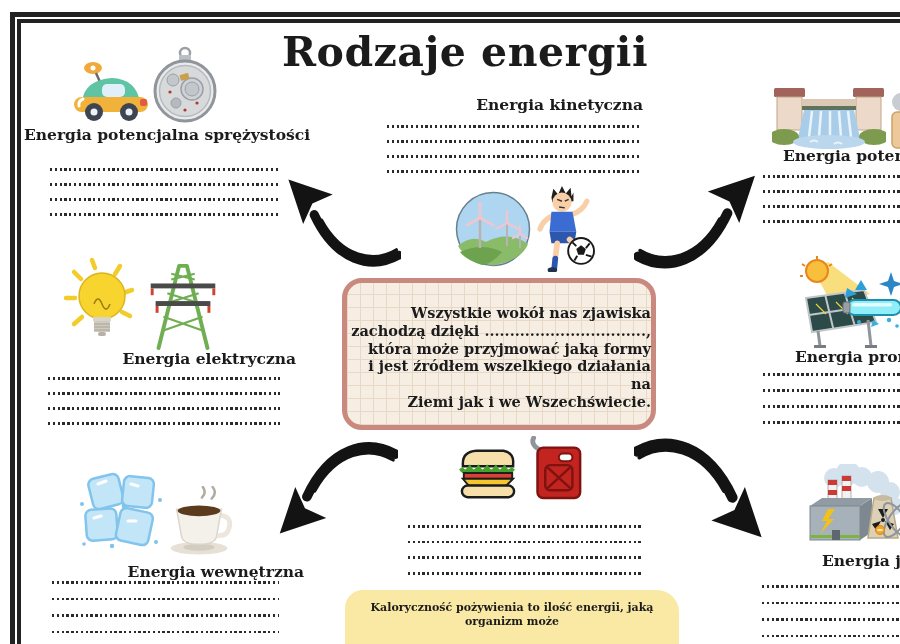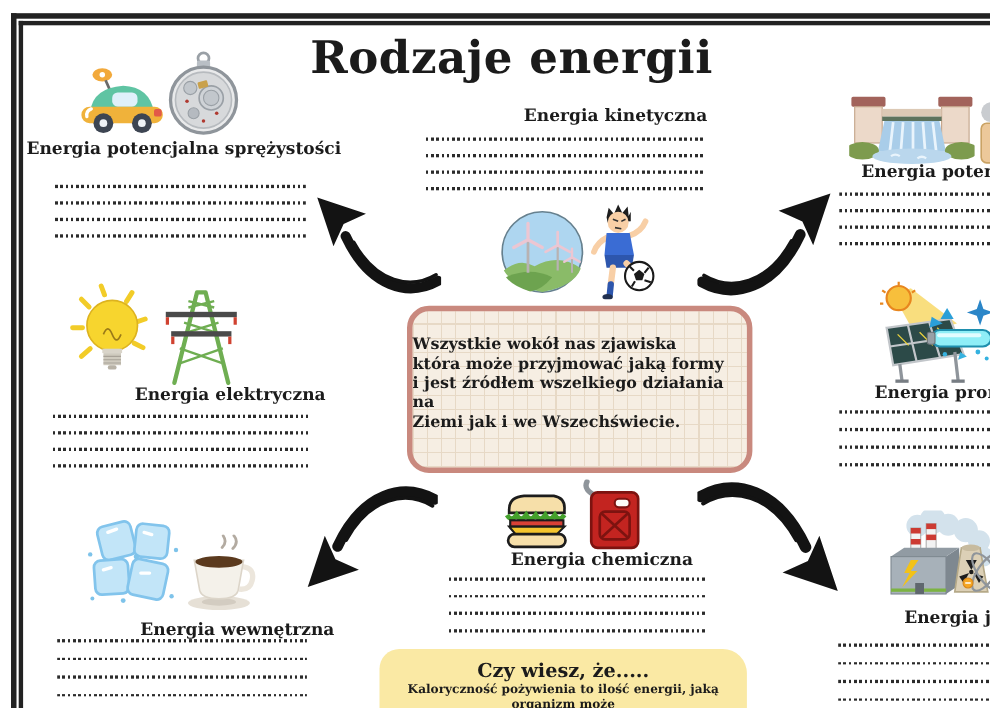--- a/index.html
+++ b/index.html
@@ -24,25 +24,25 @@
   #sec-ml-h{left:24px;top:349px;width:272px;}
   #sec-ml-lines{left:48px;top:377px;width:232px;gap:12.4px;}
   #sec-mr-h{left:795px;top:347px;text-align:left;}
   #sec-mr-lines{left:763px;top:373px;width:150px;gap:13.4px;}
   #sec-bl-h{left:24px;top:562px;width:280px;}
   #sec-bl-lines{left:52px;top:581px;width:227px;gap:14px;}
   #sec-bc-h{left:418px;top:499px;width:212px;}
   #sec-bc-lines{left:408px;top:525px;width:234px;gap:13.1px;}
   #sec-br-h{left:822px;top:551px;text-align:left;}
   #sec-br-lines{left:762px;top:585px;width:150px;gap:14px;}
-  .center-box{position:absolute;left:370px;top:278px;width:314px;height:152px;box-sizing:border-box;
+  .center-box{position:absolute;left:342px;top:278px;width:314px;height:152px;box-sizing:border-box;
       border:5px solid #c9897e;border-radius:20px;background-color:#f6eee3;
       background-image:repeating-linear-gradient(0deg,#e7d9c6 0 1px,transparent 1px 13px),
                        repeating-linear-gradient(90deg,#e7d9c6 0 1px,transparent 1px 13px);
-      text-align:left;padding-top:21px;font-weight:700;font-size:14.5px;line-height:17.8px;}
+      text-align:right;padding-top:21px;font-weight:700;font-size:14.5px;line-height:17.8px;}
   .fact-box{position:absolute;left:345px;top:590px;width:334px;height:84px;background:#fae9a4;
       border-radius:18px 22px 0 0;text-align:center;padding-top:11px;box-sizing:border-box;}
   .fact-title{font-size:17.5px;font-weight:700;line-height:19px;}
   .fact-line{font-size:11px;font-weight:700;line-height:13.5px;}
   .abs{position:absolute;}
   svg{display:block;}
 </style>
 </head>
 <body>
 
@@ -165,20 +165,21 @@
     <polygon points="8,102 56,86 34,76 24,54" fill="#131313"></polygon>
   </svg>
   <svg class="abs" style="left:634px;top:428px" width="136" height="120" viewBox="0 0 130 110">
     <path d="M3 20 C 32 4, 70 13, 94 64" stroke="#131313" stroke-width="10" fill="none" stroke-linecap="round"></path>
     <path d="M5 26 C 30 11, 64 18, 86 58" stroke="#131313" stroke-width="3.5" fill="none" stroke-linecap="round"></path>
     <polygon points="122,102 74,86 96,76 106,54" fill="#131313"></polygon>
   </svg>
 
   <div class="center-box">
     <div>Wszystkie wokół nas zjawiska</div>
+    <div>zachodzą dzięki ................................,</div>
     <div>która może przyjmować jaką formy</div>
     <div>i jest źródłem wszelkiego działania na</div>
     <div>Ziemi jak i we Wszechświecie.</div>
   </div>
 
   <svg class="abs" style="left:62px;top:256px" width="78" height="92" viewBox="0 0 78 92">
     <path d="M12 16 L19 23 M4 42 L13 42 M12 68 L20 61 M30 4 L33 12 M58 10 L53 18 M70 34 L61 37 M68 60 L60 56" stroke="#f2cc28" stroke-width="4.5" stroke-linecap="round"></path>
     <circle cx="40" cy="40" r="23" fill="#f7d52e" stroke="#ddb31f" stroke-width="1.5"></circle>
     <path d="M32 48 q4 -10 8 0 q4 10 8 0" stroke="#9a7a18" stroke-width="1.5" fill="none"></path>
     <rect x="31" y="61" width="18" height="4" fill="#d9d4c9"></rect>
@@ -279,30 +280,28 @@
     <polygon points="10,36 62,36 54,44 16,43" fill="#f4c52e" stroke="#1c1c1c" stroke-width="2"></polygon>
     <rect x="9" y="43" width="54" height="12" rx="6" fill="#f6dfa9" stroke="#1c1c1c" stroke-width="2.5"></rect>
   </svg>
   <svg class="abs" style="left:521px;top:436px" width="64" height="64" viewBox="0 0 64 66">
     <path d="M22 16 Q8 10 12 2" stroke="#8f959b" stroke-width="5" fill="none" stroke-linecap="round"></path>
     <rect x="16" y="12" width="44" height="52" rx="6" fill="#c32420" stroke="#7d1310" stroke-width="2.5"></rect>
     <rect x="38" y="18" width="14" height="8" rx="4" fill="#fdfbf7" stroke="#7d1310" stroke-width="2"></rect>
     <rect x="24" y="30" width="28" height="26" rx="5" fill="none" stroke="#7d1310" stroke-width="2.5"></rect>
     <path d="M26 32 L50 54 M50 32 L26 54" stroke="#7d1310" stroke-width="2.5"></path>
   </svg>
-  <div class="h" id="sec-bc-h">Energia chemiczna</div>
   <div class="lines" id="sec-bc-lines">
     <div class="dots"></div>
     <div class="dots"></div>
     <div class="dots"></div>
     <div class="dots"></div>
   </div>
 
   <div class="fact-box">
-    <div class="fact-title">Czy wiesz, że.....</div>
     <div class="fact-line">Kaloryczność pożywienia to ilość energii, jaką organizm może</div>
 
   </div>
 
   <svg class="abs" style="left:798px;top:464px" width="106" height="92" viewBox="0 0 106 92">
     <circle cx="36" cy="14" r="10" fill="#d3e2ec"></circle>
       <circle cx="50" cy="9" r="12" fill="#d3e2ec"></circle>
     <circle cx="64" cy="13" r="10" fill="#d3e2ec"></circle>
       <circle cx="80" cy="18" r="11" fill="#d3e2ec"></circle>
     <circle cx="92" cy="28" r="10" fill="#d3e2ec"></circle>

